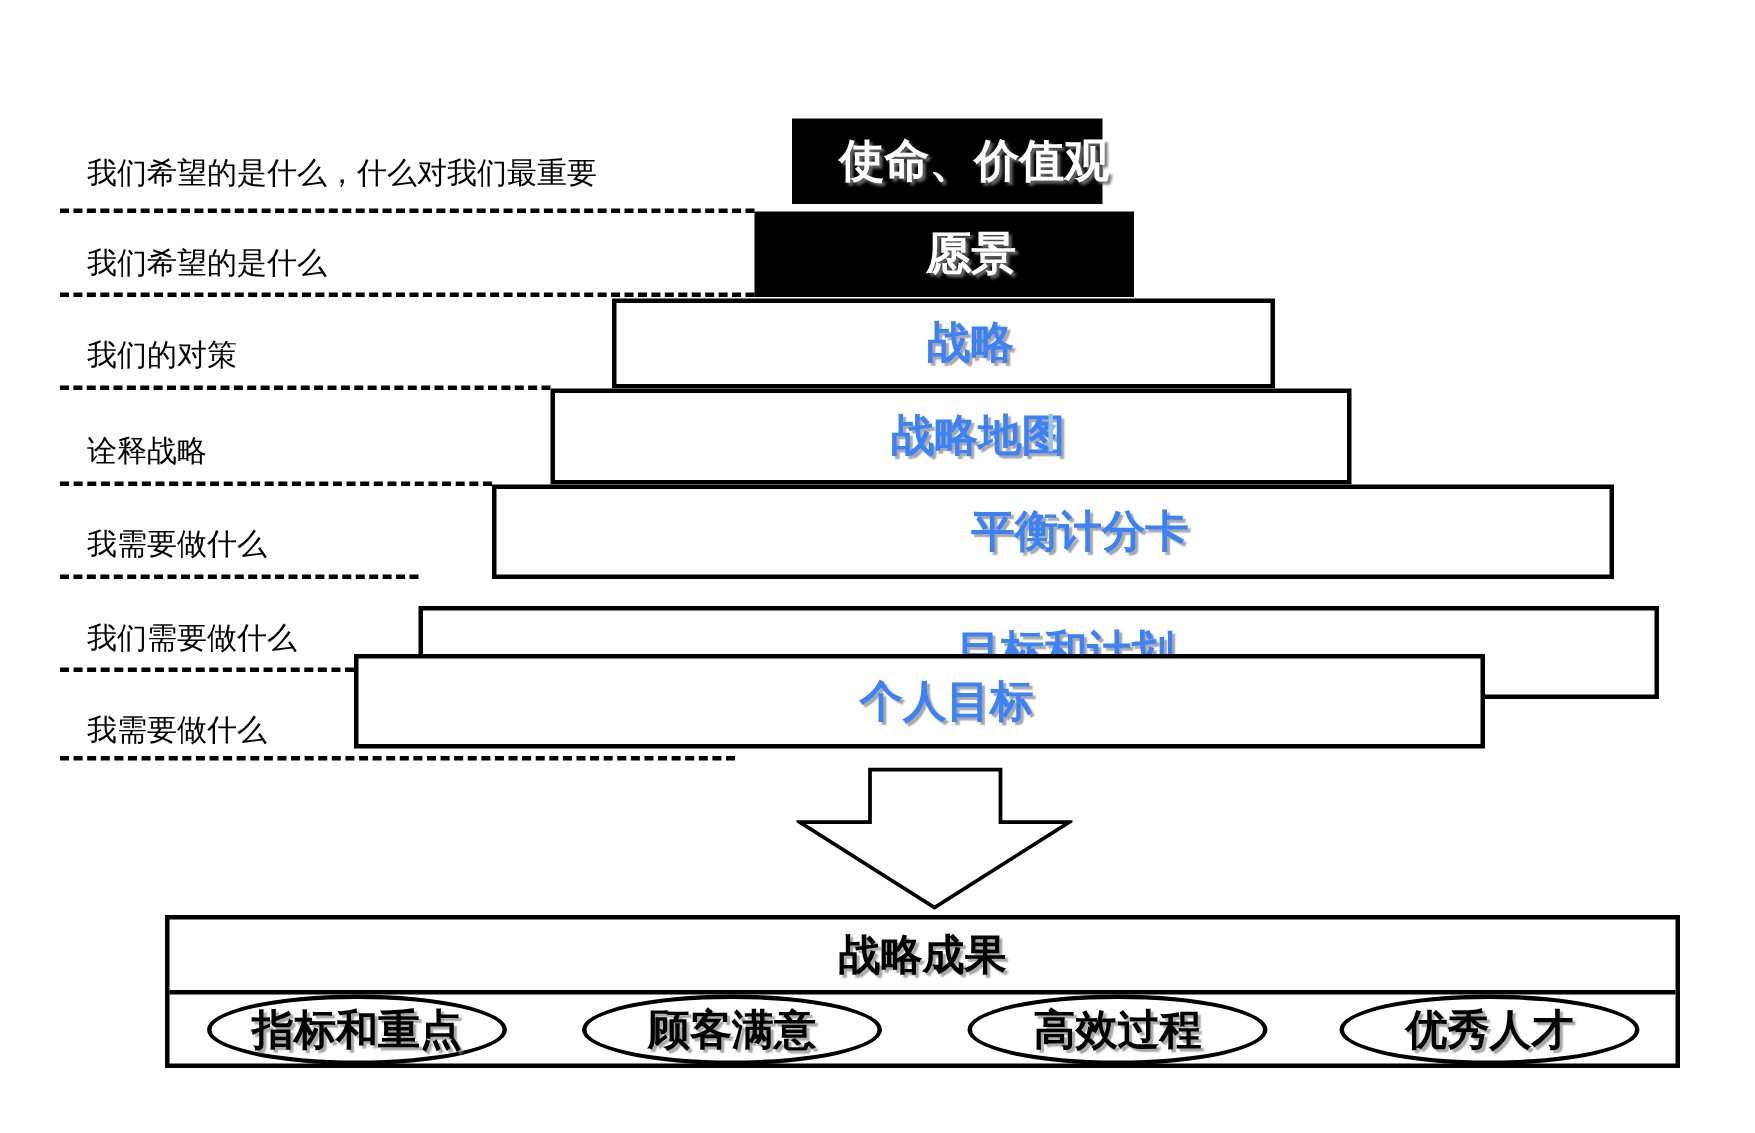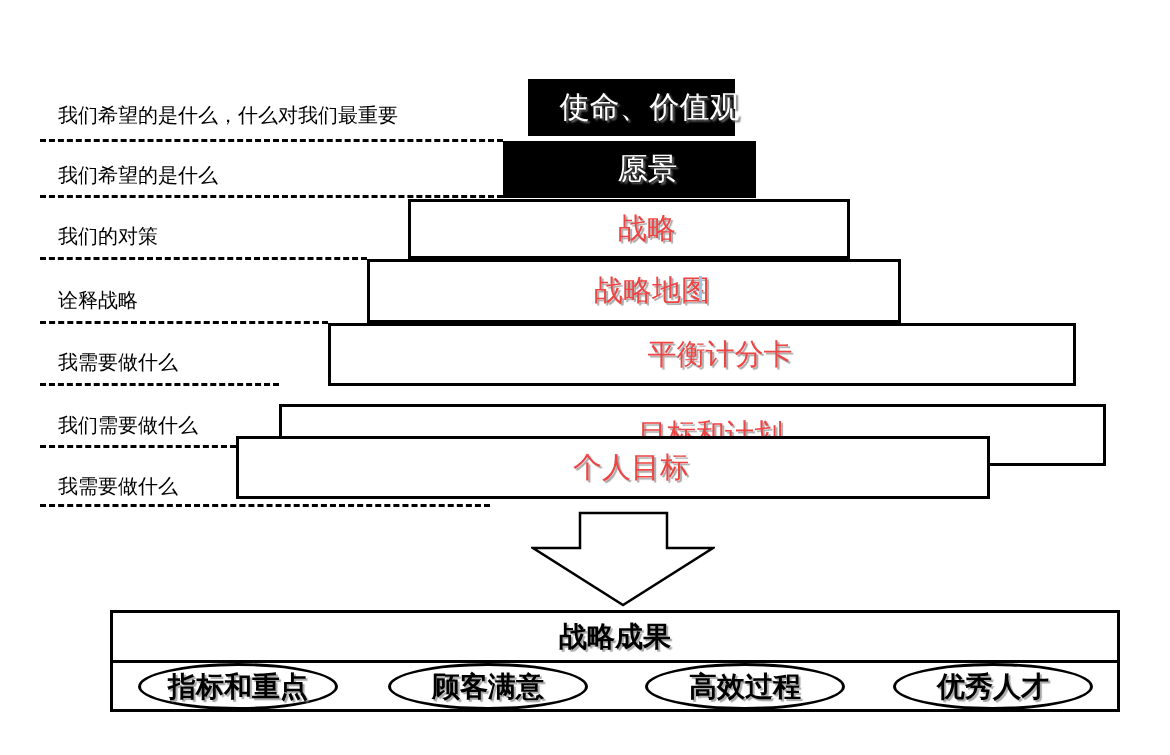--- a/index.html
+++ b/index.html
@@ -36,31 +36,31 @@
   .d3{top:257px;width:327px}
   .d4{top:321px;width:288px}
   .d5{top:383px;width:239px}
   .d6{top:445px;width:196px}
   .d7{top:504px;width:450px}
 
   
   .lvl {
     position:absolute;
     display:flex; align-items:center; justify-content:center;
-    font-weight:normal;
+    font-weight:bold;
     white-space:nowrap;
     padding-left:36px;
   }
   .lvl-black {
     background:#000000; color:#ffffff;
     font-size:30px;
     text-shadow:2px 2px 2px rgba(110,110,110,0.95);
   }
   .lvl-white {
-    background:#ffffff; color:#ef4444;
+    background:#ffffff; color:#3b82f6;
     border:3px solid #000000;
     font-size:29px;
     text-shadow:2px 2px 1px rgba(120,120,120,0.65);
   }
   .lvl1{left:528px;top:79px; width:207px;height:57px}
   .lvl2{left:503px;top:141px;width:253px;height:57px}
   .lvl3{left:408px;top:199px;width:442px;height:60px}
   .lvl4{left:367px;top:259px;width:534px;height:64px}
   .lvl5{left:328px;top:323px;width:748px;height:63px}
   .lvl6{left:279px;top:404px;width:827px;height:62px}

